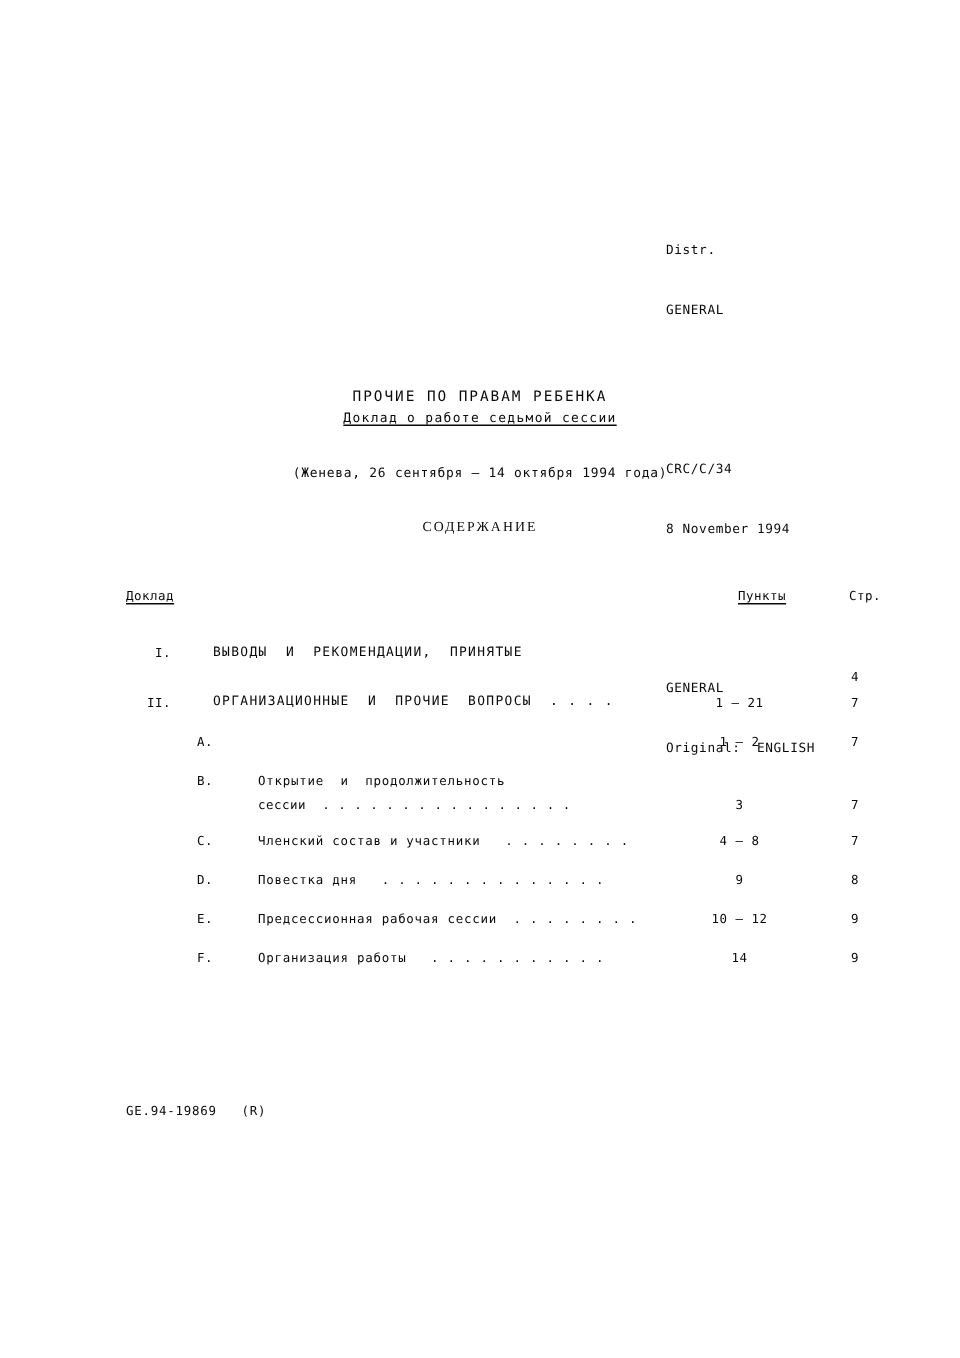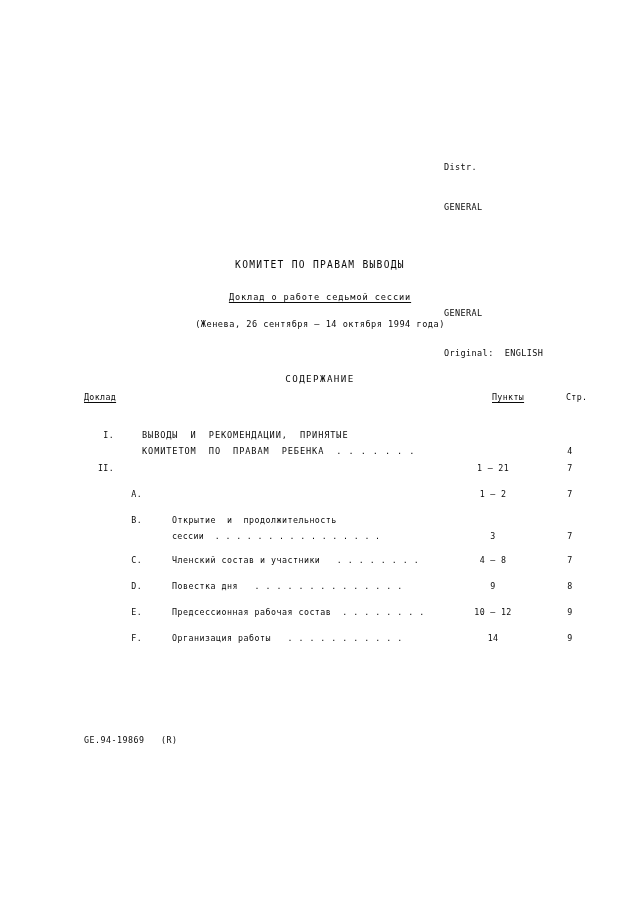--- a/index.html
+++ b/index.html
@@ -42,35 +42,36 @@
     top: 258px;
     width: 640px;
     text-align: center;
   }
   .doc-title {
     font-size: 9.6px;
     letter-spacing: 1.3px;
     line-height: 14px;
   }
   .doc-subtitle {
-    margin-top: 20px;
+    margin-top: 2px;
     font-size: 8.6px;
     letter-spacing: 0.9px;
     text-decoration: underline;
     text-underline-offset: 2px;
   }
   .doc-dates {
-    margin-top: 17px;
+    margin-top: 27px;
     font-size: 8.6px;
     letter-spacing: 0.5px;
   }
   .contents-heading {
-    margin-top: 44px;
+    margin-top: 25px;
     font-size: 9.2px;
     letter-spacing: 1.4px;
+    font-family: Liberation Serif, serif;
   }
 
   
   .toc {
     position: absolute;
     left: 0;
     top: 392px;
     width: 640px;
     font-size: 8.3px;
     letter-spacing: 0.35px;
@@ -153,49 +154,53 @@
 <body>
 
 <div class="page">
 
   <div class="distr-block">
     <div class="distr-group">
       <div class="distr-line">Distr.</div>
       <div class="distr-line">GENERAL</div>
     </div>
     <div class="distr-group">
+      <div class="distr-line">CRC/C/34</div>
+      <div class="distr-line">8 November 1994</div>
+    </div>
+    <div class="distr-group">
       <div class="distr-line">GENERAL</div>
       <div class="distr-line">Original:  ENGLISH</div>
     </div>
   </div>
 
   <div class="title-block">
-    <div class="doc-title">КОМИТЕТ  ПО  ПРАВАМ  ВЫВОДЫ</div>
+    <div class="doc-title">ПРОЧИЕ  ПО  ПРАВАМ  РЕБЕНКА</div>
     <div class="doc-subtitle">Доклад  о  работе  седьмой  сессии</div>
     <div class="doc-dates">(Женева, 26 сентября – 14 октября 1994 года)</div>
     <div class="contents-heading">СОДЕРЖАНИЕ</div>
   </div>
 
   <div class="toc">
     <div class="toc-head">
       <span class="h-chapter">Доклад</span>
       <span class="h-paras">Пункты</span>
       <span class="h-pages">Стр.</span>
     </div>
 
     <div id="toc-rows">
         <div class="toc-row lvl-chapter" style="position: absolute; left: 0px; top: 38px; width: 640px;">
           <span class="num">I.</span>
           <span class="txt">ВЫВОДЫ  И  РЕКОМЕНДАЦИИ,  ПРИНЯТЫЕ</span>
-          <span class="cont-line" style="top: 16px; position: absolute; left: 142px; letter-spacing: 0.9px; font-size: 8.6px;">КОМИТЕТОМ  ПО  ПРАВАМ  РЕБЕНКА  . . . . . . .</span>
           <span class="paras"></span>
           <span class="page" style="top: 16px; position: absolute;">4</span>
         </div>
         <div class="toc-row lvl-chapter" style="position: absolute; left: 0px; top: 71px; width: 640px;">
           <span class="num">II.</span>
+          <span class="txt">ОРГАНИЗАЦИОННЫЕ  И  ПРОЧИЕ  ВОПРОСЫ  . . . .</span>
           <span class="paras">1 – 21</span>
           <span class="page">7</span>
         </div>
         <div class="toc-row lvl-letter" style="position: absolute; left: 0px; top: 97px; width: 640px;">
           <span class="num">A.</span>
           <span class="paras">1 – 2</span>
           <span class="page">7</span>
         </div>
         <div class="toc-row lvl-letter" style="position: absolute; left: 0px; top: 123px; width: 640px;">
           <span class="num">B.</span>
@@ -211,21 +216,21 @@
           <span class="page">7</span>
         </div>
         <div class="toc-row lvl-letter" style="position: absolute; left: 0px; top: 189px; width: 640px;">
           <span class="num">D.</span>
           <span class="txt">Повестка дня   . . . . . . . . . . . . . .</span>
           <span class="paras">9</span>
           <span class="page">8</span>
         </div>
         <div class="toc-row lvl-letter" style="position: absolute; left: 0px; top: 215px; width: 640px;">
           <span class="num">E.</span>
-          <span class="txt">Предсессионная рабочая состав  . . . . . . . .</span>
+          <span class="txt">Предсессионная рабочая сессии  . . . . . . . .</span>
           <span class="paras">10 – 12</span>
           <span class="page">9</span>
         </div>
         <div class="toc-row lvl-letter" style="position: absolute; left: 0px; top: 241px; width: 640px;">
           <span class="num">F.</span>
           <span class="txt">Организация работы   . . . . . . . . . . .</span>
           <span class="paras">14</span>
           <span class="page">9</span>
         </div>
       </div>

